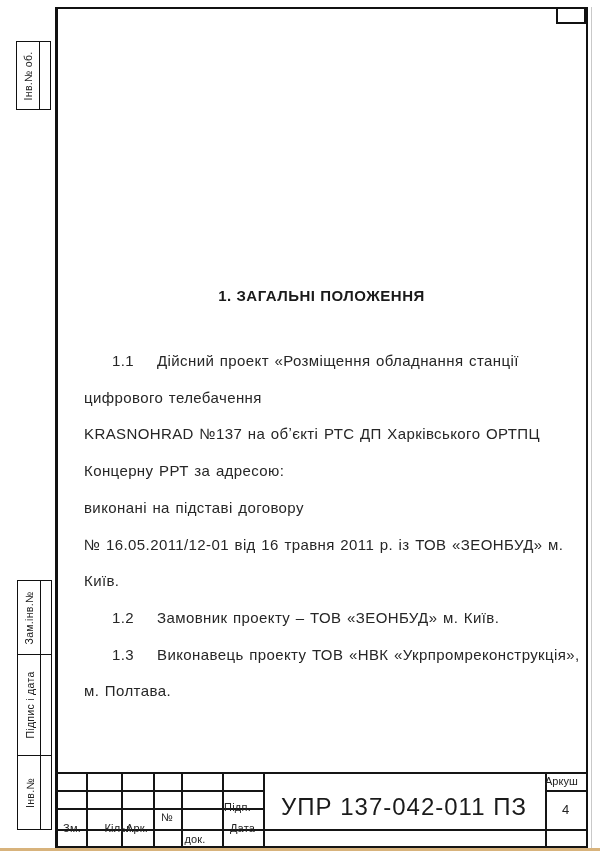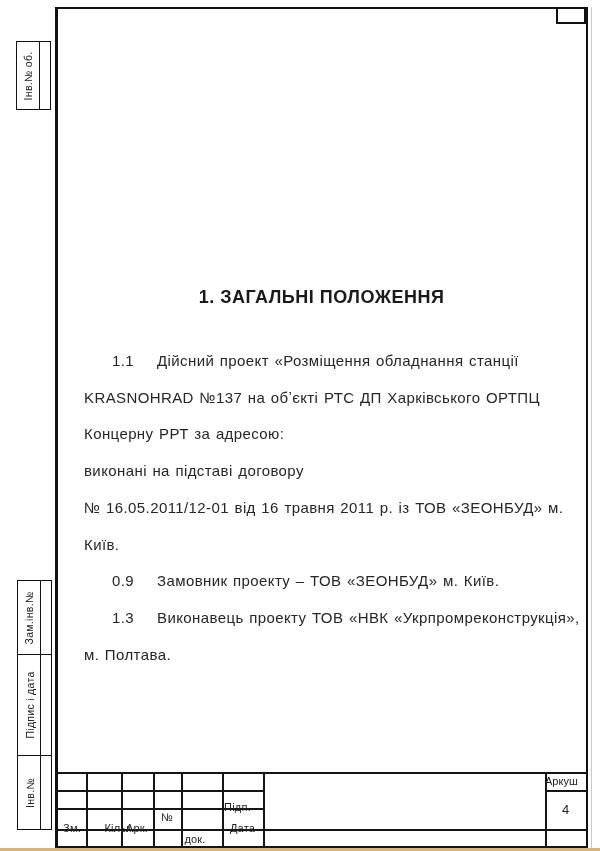--- a/index.html
+++ b/index.html
@@ -31,21 +31,21 @@
     display:flex; align-items:center; justify-content:center;
   }
   .sbox .divider{position:absolute; top:0; bottom:0; right:10px; width:1.5px; background:#111;}
   .vtext{
     transform:rotate(-90deg); white-space:nowrap;
     font-size:10.5px; color:#222; margin-right:10px; letter-spacing:.3px;
   }
   
   .heading{
     position:absolute; left:55px; top:287px; width:533px;
-    text-align:center; font-weight:bold; font-size:18px;
+    text-align:center; font-weight:bold; font-size:15px;
     letter-spacing:.5px; color:#1a1a1a;
   }
   .textblock{
     position:absolute; left:84px; top:343px; width:470px;
     font-size:15px; line-height:36.7px;
     letter-spacing:.4px; word-spacing:1px; color:#262626;
     white-space:nowrap;
   }
   .textblock .num{display:inline-block; margin-left:28px; width:45px;}
   
@@ -83,26 +83,27 @@
   </div>
   <div class="sbox" style="left:17px; top:755px; height:75px;">
     <div class="divider"></div>
     <span class="vtext">Інв.№</span>
   </div>
 
   <div class="heading">1. ЗАГАЛЬНІ ПОЛОЖЕННЯ</div>
 
   <div class="textblock">
     <div><span class="num">1.1</span><span>Дійсний проект «Розміщення обладнання станції</span></div>
+    <div>цифрового телебачення</div>
     <div>KRASNOHRAD №137 на обʼєкті РТС ДП Харківського ОРТПЦ</div>
     <div>Концерну РРТ за адресою:</div>
     <div>виконані на підставі договору</div>
     <div>№ 16.05.2011/12-01  від 16 травня 2011 р. із ТОВ «ЗЕОНБУД» м.</div>
     <div>Київ.</div>
-    <div><span class="num">0.9</span><span>Замовник проекту – ТОВ «ЗЕОНБУД» м. Київ.</span></div>
+    <div><span class="num">1.2</span><span>Замовник проекту – ТОВ «ЗЕОНБУД» м. Київ.</span></div>
     <div><span class="num">1.3</span><span>Виконавець проекту ТОВ «НВК «Укрпромреконструкція»,</span></div>
     <div>м. Полтава.</div>
   </div>
 
   <div class="hline" style="left:55px; top:772px; width:531px;"></div>
   <div class="hline thin" style="left:55px; top:790px; width:208px;"></div>
   <div class="hline thin" style="left:545px; top:790px; width:41px;"></div>
   <div class="hline thin" style="left:55px; top:808px; width:208px;"></div>
   <div class="hline" style="left:55px; top:829px; width:531px;"></div>
   <div class="hline" style="left:55px; top:846px; width:531px;"></div>
@@ -117,16 +118,17 @@
   <div class="vline" style="left:545px; top:772px; height:74px;"></div>
 
   <div class="tbl" style="left:58px;  width:28px; top:821px;">Зм.</div>
   <div class="tbl" style="left:102px;  width:35px; top:821px;">Кільк.</div>
   <div class="tbl" style="left:121px; width:32px; top:821px;">Арк.</div>
   <div class="tbl" style="left:153px; width:28px; top:810px;">№</div>
   <div class="tbl" style="left:153px; width:28px; top:832px;padding-left:28px;">док.</div>
   <div class="tbl" style="left:181px; width:41px; top:800px;margin-left:36px;">Підп.</div>
   <div class="tbl" style="left:222px; width:41px; top:821px;">Дата</div>
 
+  <div class="doc-number">УПР 137-042-011 ПЗ</div>
   <div class="sheet-label">Аркуш</div>
   <div class="sheet-number">4</div>
 
 </div>
 
 </body></html>

